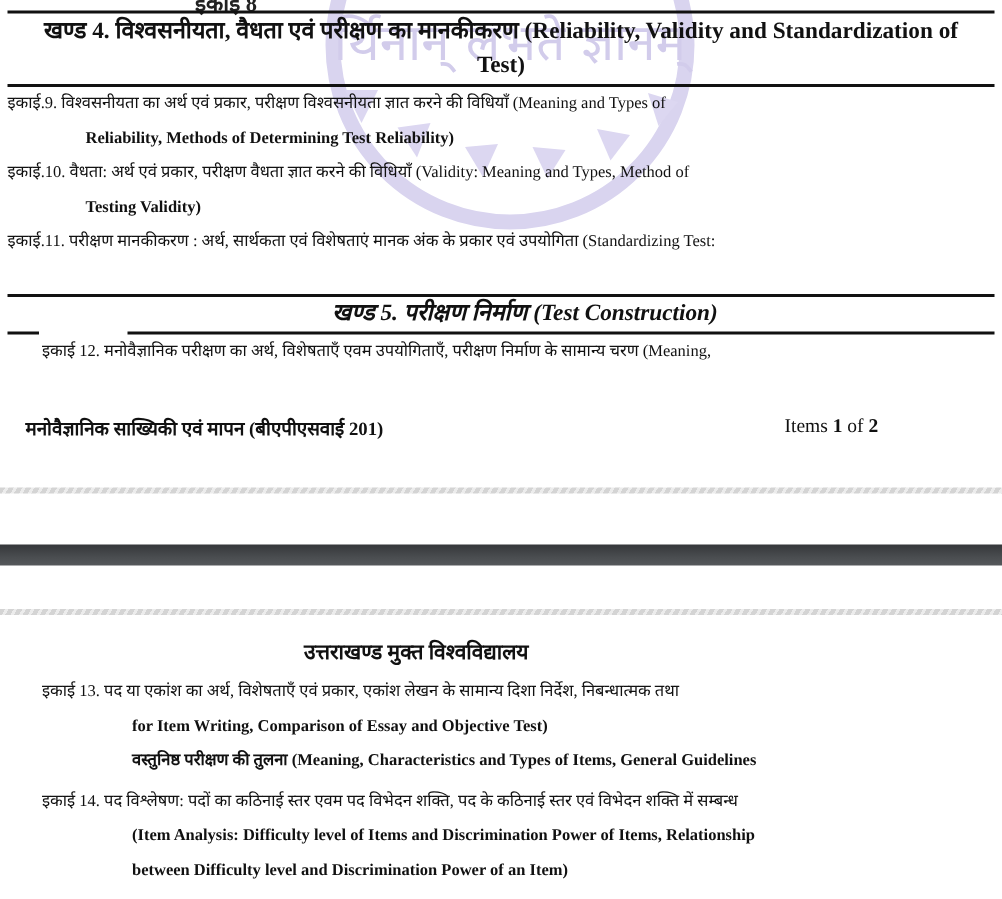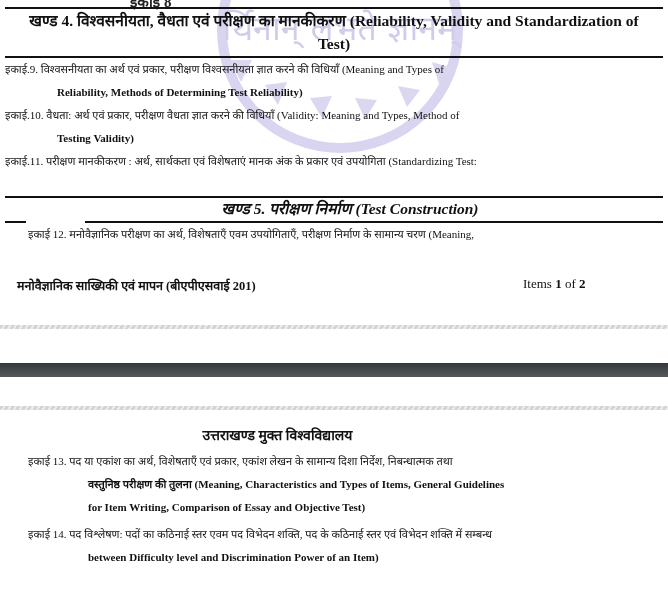--- a/index.html
+++ b/index.html
@@ -102,21 +102,22 @@
 
 <div class="hatch" style="top:325px;"></div>
 <div class="gap-band"></div>
 <div class="hatch" style="top:406px;"></div>
 
 <div class="page page-bottom">
   <div class="block heading" style="left:0; top:14px; width:555px; font-size:14px;">उत्तराखण्ड मुक्त विश्वविद्यालय</div>
 
   <div class="block unit unit2" style="left:28px; top:40px; width:622px;">
     <span>इकाई 13. पद या एकांश का अर्थ, विशेषताएँ एवं प्रकार, एकांश लेखन के सामान्य दिशा निर्देश,  निबन्धात्मक तथा</span>
+    <span class="cont">for Item Writing, Comparison  of Essay and Objective Test)</span>
     <span class="cont">वस्तुनिष्ठ परीक्षण की तुलना (Meaning, Characteristics and Types of Items, General Guidelines</span>
-    <span class="cont">for Item Writing, Comparison  of Essay and Objective Test)</span>
   </div>
 
   <div class="block unit unit2" style="left:28px; top:113px; width:622px;">
     <span>इकाई 14. पद विश्लेषण: पदों का कठिनाई स्तर एवम पद विभेदन शक्ति, पद के कठिनाई स्तर एवं विभेदन शक्ति में सम्बन्ध</span>
+    <span class="cont">(Item Analysis: Difficulty level of Items and Discrimination Power of Items, Relationship</span>
     <span class="cont">between Difficulty level and Discrimination Power of an Item)</span>
   </div>
 </div>
 
 </body></html>

